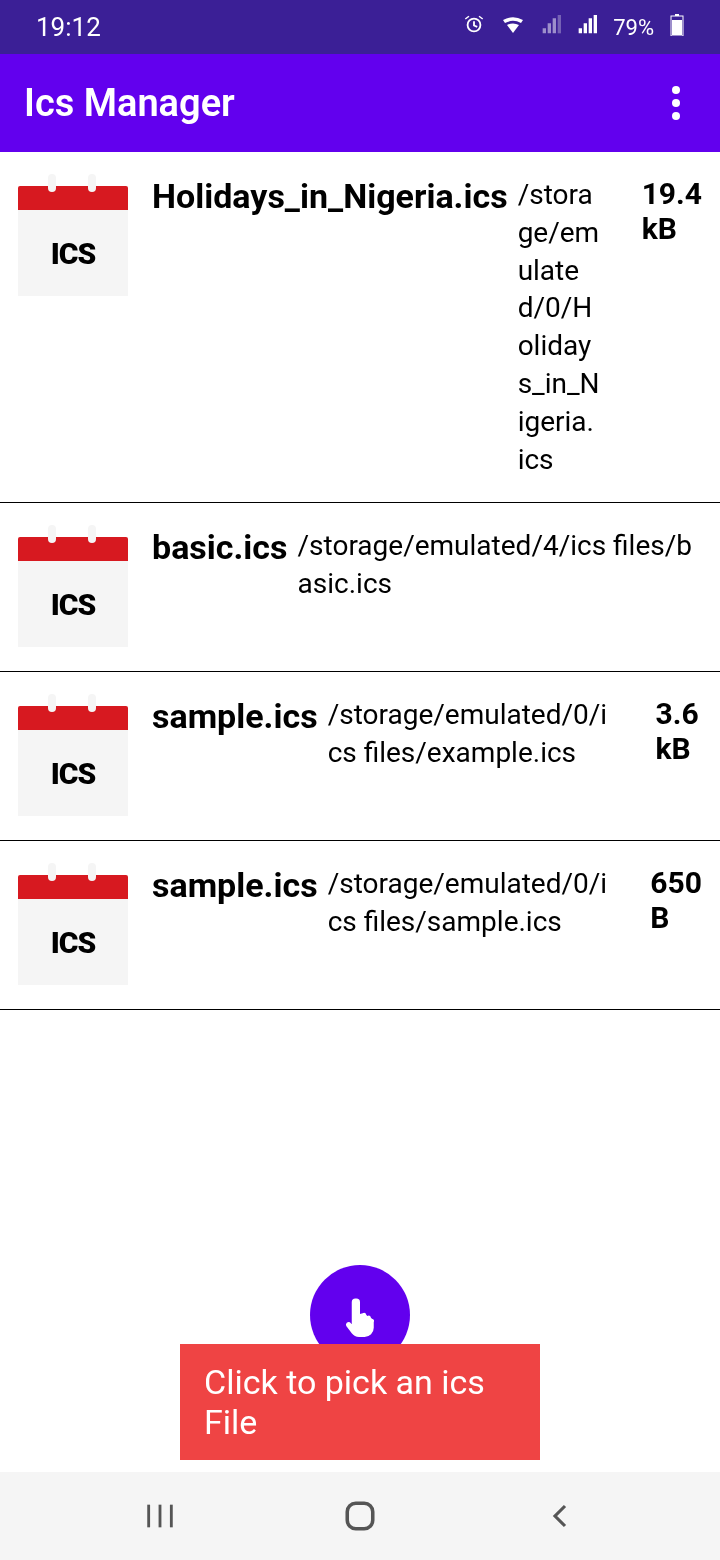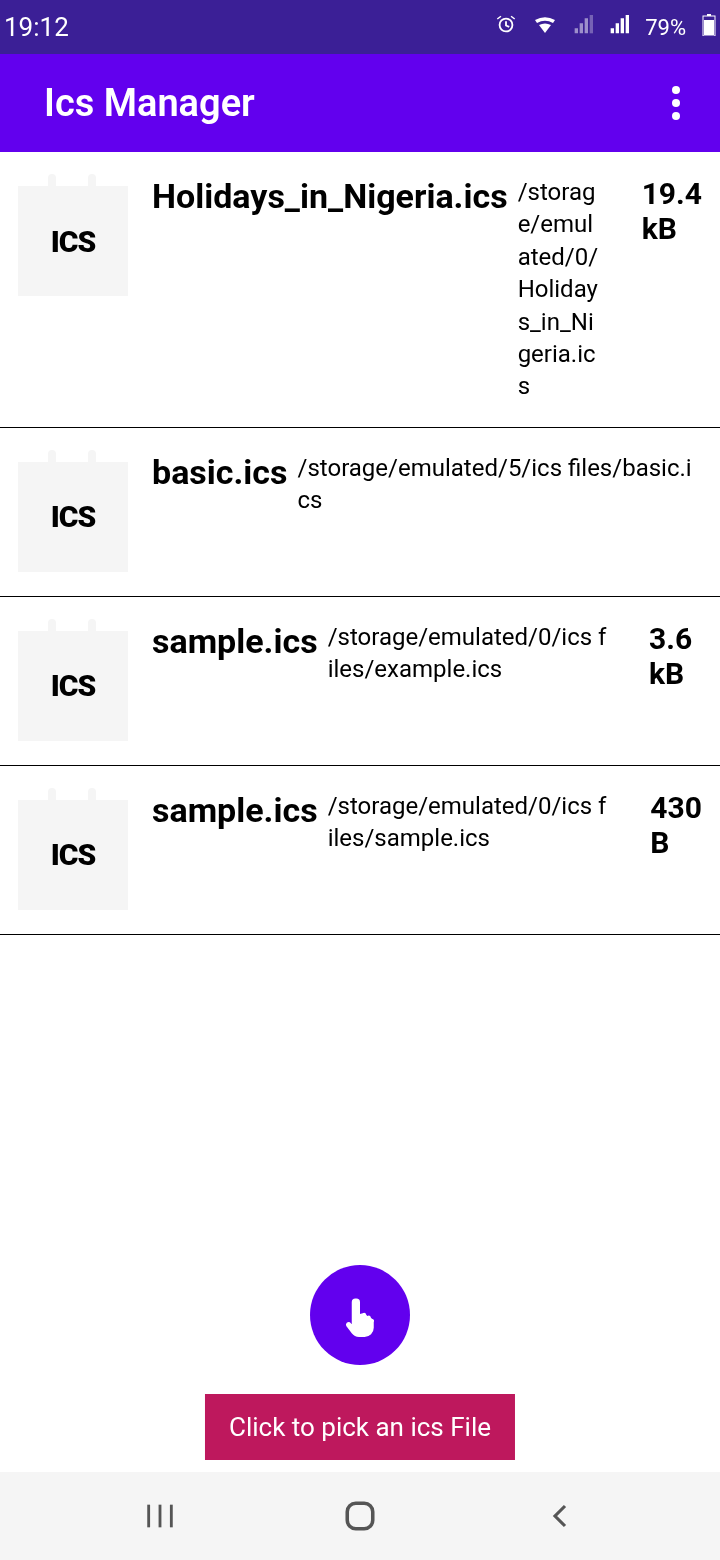--- a/index.html
+++ b/index.html
@@ -15,21 +15,21 @@
       position: relative;
       overflow: hidden;
     }
     .status-bar {
       height: 54px;
       background: #3b1f96;
       color: #ffffff;
       display: flex;
       align-items: center;
       justify-content: space-between;
-      padding: 0 4px;
+      padding: 0 36px;
       font-size: 26px;
     }
     .status-left {
       font-weight: 400;
     }
     .status-right {
       display: flex;
       align-items: center;
       gap: 16px;
       font-size: 22px;
@@ -42,21 +42,20 @@
       background: #6200ee;
       color: #ffffff;
       display: flex;
       align-items: center;
       justify-content: space-between;
       padding: 0 24px;
     }
     .app-title {
       font-size: 38px;
       font-weight: 600;
-      margin-left: 20px;
     }
     .more-icon {
       width: 40px;
       height: 40px;
       display: flex;
       align-items: center;
       justify-content: center;
     }
     .file-list {
       display: flex;
@@ -68,21 +67,21 @@
       padding: 24px 18px 24px 18px;
       border-bottom: 1px solid #000000;
       gap: 24px;
     }
     .file-icon {
       width: 110px;
       height: 110px;
       flex-shrink: 0;
       position: relative;
       display: flex;
-      flex-direction: row;
+      flex-direction: column;
       margin-top: 10px;
     }
     .file-icon-top {
       height: 24px;
       background: #d71920;
       position: relative;
       border-radius: 2px 2px 0 0;
     }
     .file-icon-ring {
       position: absolute;
@@ -109,21 +108,21 @@
       display: flex;
       flex-direction: row;
       gap: 10px;
     }
     .file-name {
       font-size: 34px;
       font-weight: 700;
       color: #000000;
     }
     .file-path {
-      font-size: 24px;
+      font-size: 28px;
       font-weight: 400;
       color: #000000;
       word-break: break-all;
       line-height: 1.35;
     }
     .file-size {
       font-size: 30px;
       font-weight: 700;
       color: #000000;
       margin-left: 32px;
@@ -139,24 +138,24 @@
       background: #6200ee;
       display: flex;
       align-items: center;
       justify-content: center;
     }
     .hint-text {
       position: absolute;
       left: 50%;
       transform: translateX(-50%);
       bottom: 100px;
-      background: #be185d;
+      background: #ef4444;
       color: #ffffff;
       padding: 18px 24px;
-      font-size: 26px;
+      font-size: 34px;
     }
     .nav-bar {
       position: absolute;
       bottom: 0;
       left: 0;
       right: 0;
       height: 88px;
       background: #f5f5f5;
       display: flex;
       align-items: center;
@@ -239,21 +238,21 @@
   <div class="file-item">
     <div class="file-icon">
       <div class="file-icon-top">
           <div class="file-icon-ring r1"></div>
           <div class="file-icon-ring r2"></div>
         </div>
       <div class="file-icon-body">ICS</div>
     </div>
     <div class="file-info">
       <div class="file-name">basic.ics</div>
-      <div class="file-path">/storage/emulated/5/ics files/basic.ics</div>
+      <div class="file-path">/storage/emulated/4/ics files/basic.ics</div>
     </div>
   </div>
 
   <div class="file-item">
     <div class="file-icon">
       <div class="file-icon-top">
           <div class="file-icon-ring r1"></div>
           <div class="file-icon-ring r2"></div>
         </div>
       <div class="file-icon-body">ICS</div>
@@ -269,21 +268,21 @@
     <div class="file-icon">
       <div class="file-icon-top">
           <div class="file-icon-ring r1"></div>
           <div class="file-icon-ring r2"></div>
         </div>
       <div class="file-icon-body">ICS</div>
     </div>
     <div class="file-info">
       <div class="file-name">sample.ics</div>
       <div class="file-path">/storage/emulated/0/ics files/sample.ics</div>
-      <div class="file-size">430 B</div>
+      <div class="file-size">650 B</div>
     </div>
   </div>
 </div>
 
 <div class="fab">
   <svg width="44" height="44" viewBox="0 0 24 24" fill="#ffffff">
     <path d="M10 3a2 2 0 012 2v6.5l1.5-.5a1.5 1.5 0 012 1l.5.5a1.5 1.5 0 012 1l.5.5a1.5 1.5 0 011 2v3a5 5 0 01-5 5h-3a5 5 0 01-4-2l-3-4a1.5 1.5 0 012-2l1 1V5a2 2 0 012-2z"></path>
   </svg>
 </div>
 

